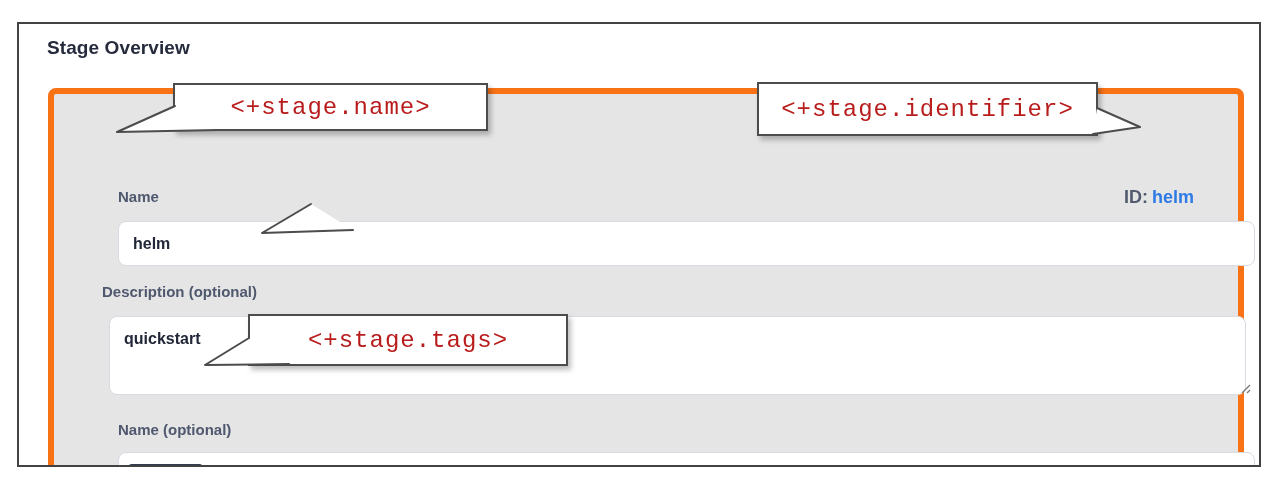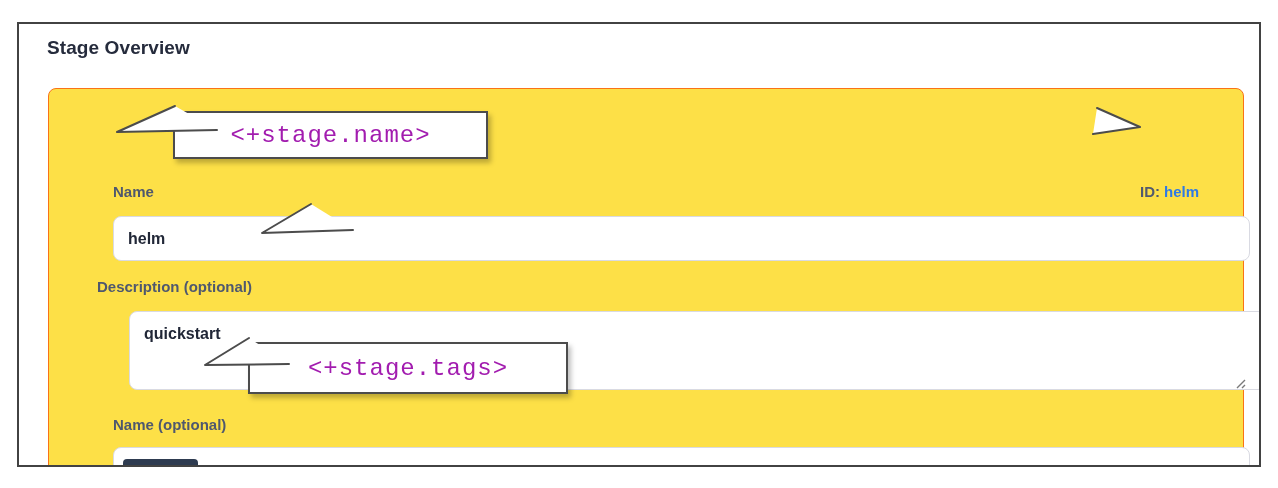--- a/index.html
+++ b/index.html
@@ -6,47 +6,47 @@
   body{width:1278px;height:488px;position:relative;font-family:"Liberation Sans",sans-serif;-webkit-font-smoothing:antialiased;}
 
   
   .frame{position:absolute;left:17px;top:22px;width:1244px;height:445px;box-sizing:border-box;
          border:2px solid #424242;background:#fff;overflow:hidden;}
 
   .panel-title{position:absolute;left:28px;top:13px;margin:0;font-size:19px;font-weight:700;color:#252b3c;letter-spacing:.1px;}
 
   
   .card{position:absolute;left:29px;top:64px;width:1196px;height:390px;box-sizing:border-box;
-        border:1px solid #f97316;border-radius:8px;background:#fde047;}
+        border:6px solid #f97316;border-radius:8px;background:#e5e5e5;}
 
   .lbl{position:absolute;font-size:15px;font-weight:600;color:#4f586e;line-height:18px;}
   .lbl-name{left:64px;top:94px;}
   .lbl-desc{left:48px;top:189px;}
   .lbl-tags{left:64px;top:327px;}
 
-  .id-row{position:absolute;right:44px;top:94px;font-size:15px;font-weight:600;line-height:18px;white-space:nowrap;}
+  .id-row{position:absolute;right:44px;top:94px;font-size:18px;font-weight:600;line-height:18px;white-space:nowrap;}
   .id-label{color:#515a6e;}
   .id-value{color:#2f7ae5;margin-left:4px;}
 
   .input{box-sizing:border-box;background:#fff;border:1px solid #d9dae2;border-radius:8px;
          font-family:"Liberation Sans",sans-serif;font-size:16px;font-weight:600;color:#212737;}
   .input-name{position:absolute;left:64px;top:127px;width:1137px;height:45px;padding:0 14px;outline:none;}
-  .textarea-desc{position:absolute;left:80px;top:222px;width:1137px;height:79px;padding:12px 14px;
+  .textarea-desc{position:absolute;left:55px;top:222px;width:1137px;height:79px;padding:12px 14px;
                  resize:none;outline:none;line-height:20px;}
   .grip{position:absolute;left:1184px;top:287px;width:14px;height:14px;cursor:nwse-resize;}
 
   .tags-input{position:absolute;left:64px;top:358px;width:1137px;height:56px;display:flex;align-items:flex-start;padding:11px 0 0 9px;}
   .chip{display:inline-flex;align-items:center;height:30px;padding:0 11px;border-radius:4px;background:#2e3b50;}
   .chip-text{color:#f4f6f9;font-size:15px;font-weight:600;}
   .chip-x{color:#97a0ad;font-size:15px;font-weight:400;margin-left:9px;cursor:pointer;}
 
   
   .callout{position:absolute;box-sizing:border-box;background:#fff;border:2px solid #4c4c4c;
            box-shadow:3px 4px 5px rgba(0,0,0,.25);display:flex;align-items:center;justify-content:center;
-           font-family:"Liberation Mono",monospace;font-size:24px;letter-spacing:1px;color:#a21caf;z-index:5;white-space:nowrap;margin-top:28px;}
+           font-family:"Liberation Mono",monospace;font-size:24px;letter-spacing:1px;color:#b91c1c;z-index:5;white-space:nowrap;}
   .c-name{left:154px;top:59px;width:315px;height:48px;}
   .c-id{left:738px;top:58px;width:341px;height:54px;}
   .c-desc{left:291px;top:156px;width:408px;height:52px;}
   .c-tags{left:229px;top:290px;width:320px;height:52px;}
 
   .tails{position:absolute;left:0;top:0;width:1240px;height:441px;z-index:6;pointer-events:none;}
   .tails polygon{fill:#fff;stroke:none;}
   .tails path{fill:none;stroke:#4c4c4c;stroke-width:2;stroke-linejoin:round;stroke-linecap:round;}
 </style>
 </head>
@@ -78,20 +78,21 @@
 
     <div class="input tags-input">
       <span class="chip">
         <span class="chip-text">docs</span>
         <span class="chip-x">×</span>
       </span>
     </div>
   </div>
 
   <div class="callout c-name">&lt;+stage.name&gt;</div>
+  <div class="callout c-id">&lt;+stage.identifier&gt;</div>
   <div class="callout c-tags">&lt;+stage.tags&gt;</div>
 
   <svg class="tails">
     <g>
       <polygon points="156,82 98,108 198,106"></polygon>
       <path d="M156,82 L98,108 L198,106"></path>
     </g>
     <g>
       <polygon points="1078,84 1121,103 1074,110"></polygon>
       <path d="M1078,84 L1121,103 L1074,110"></path>

